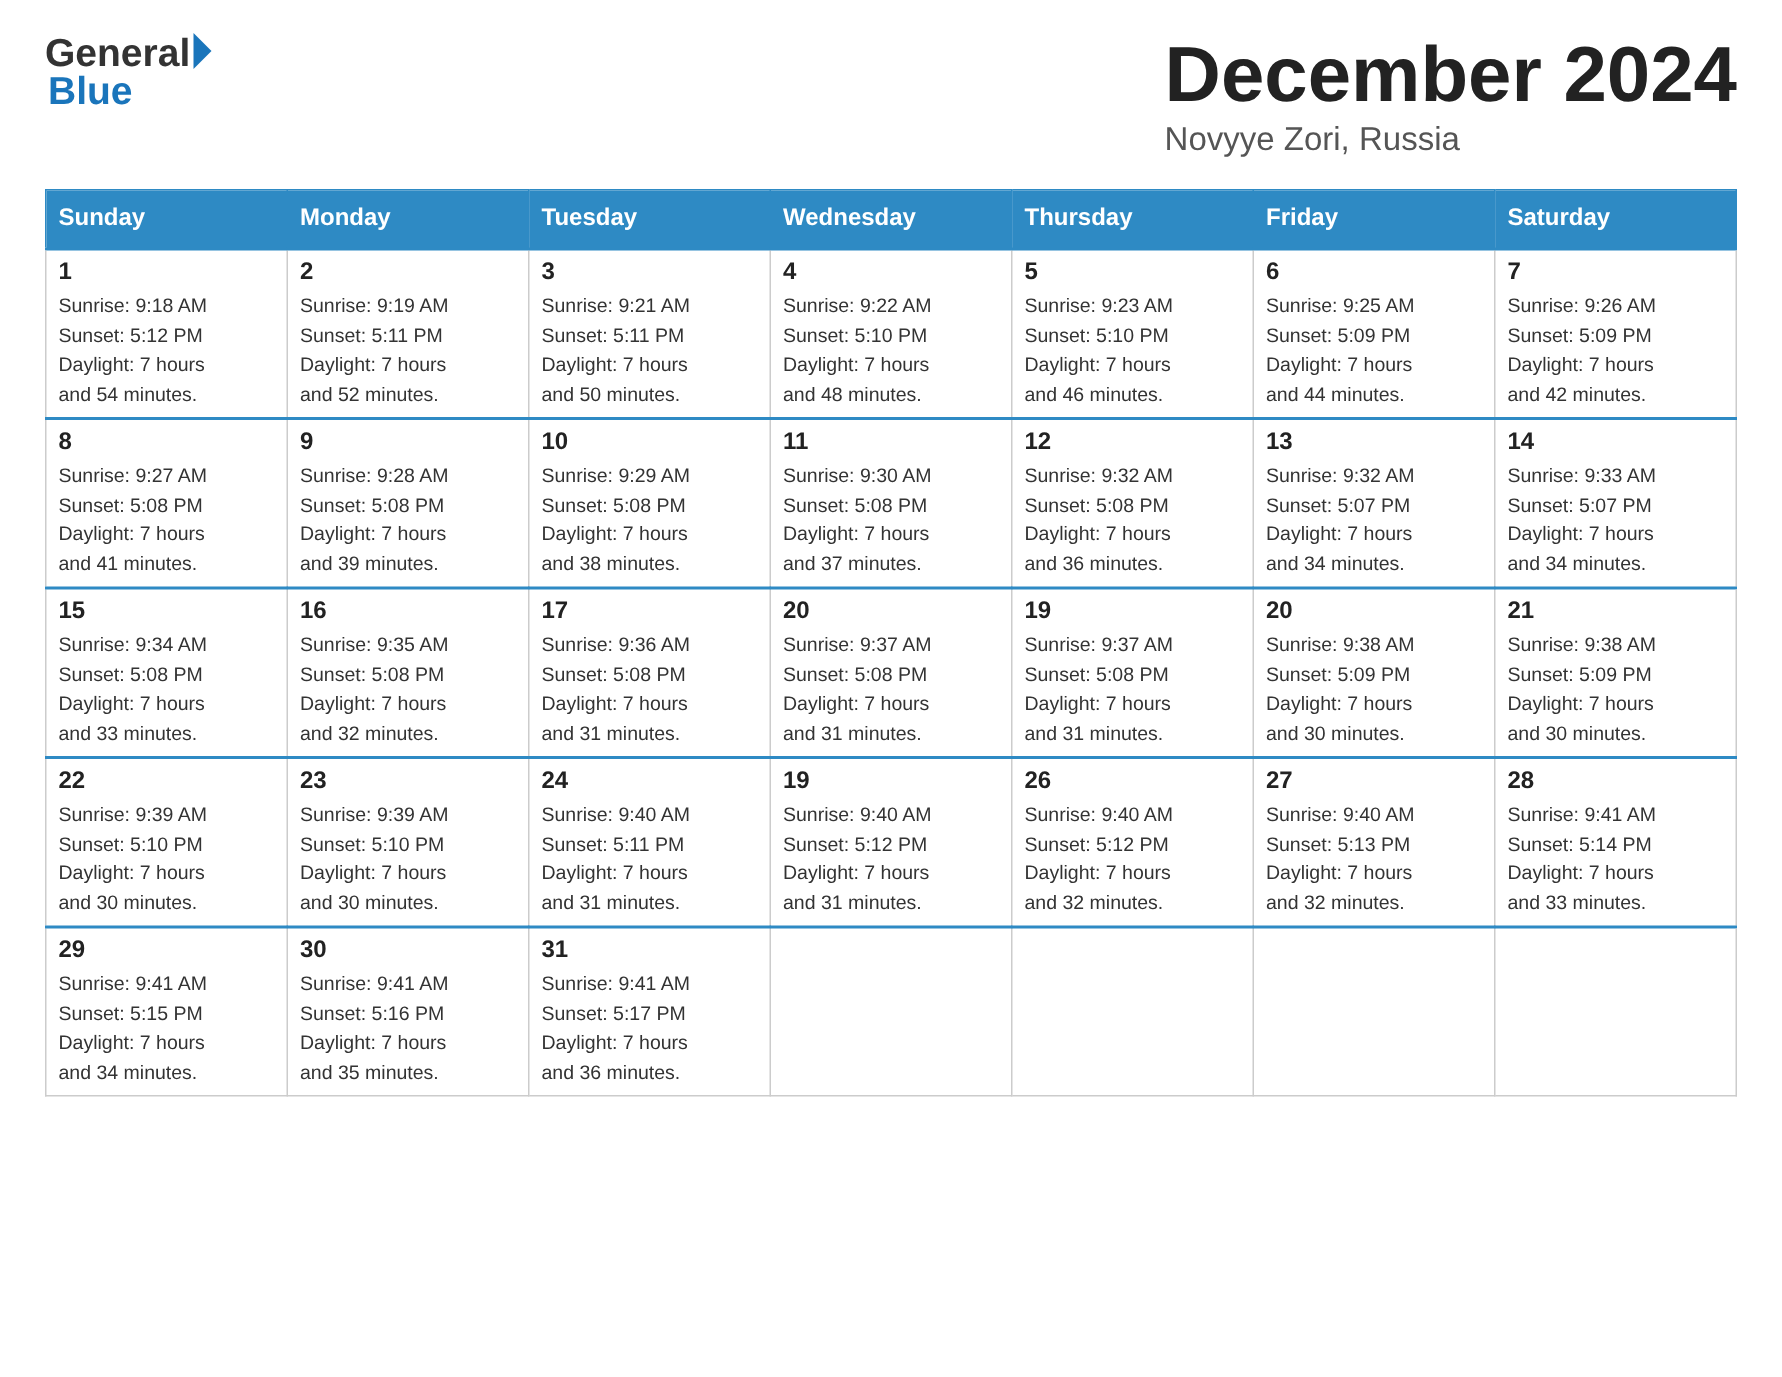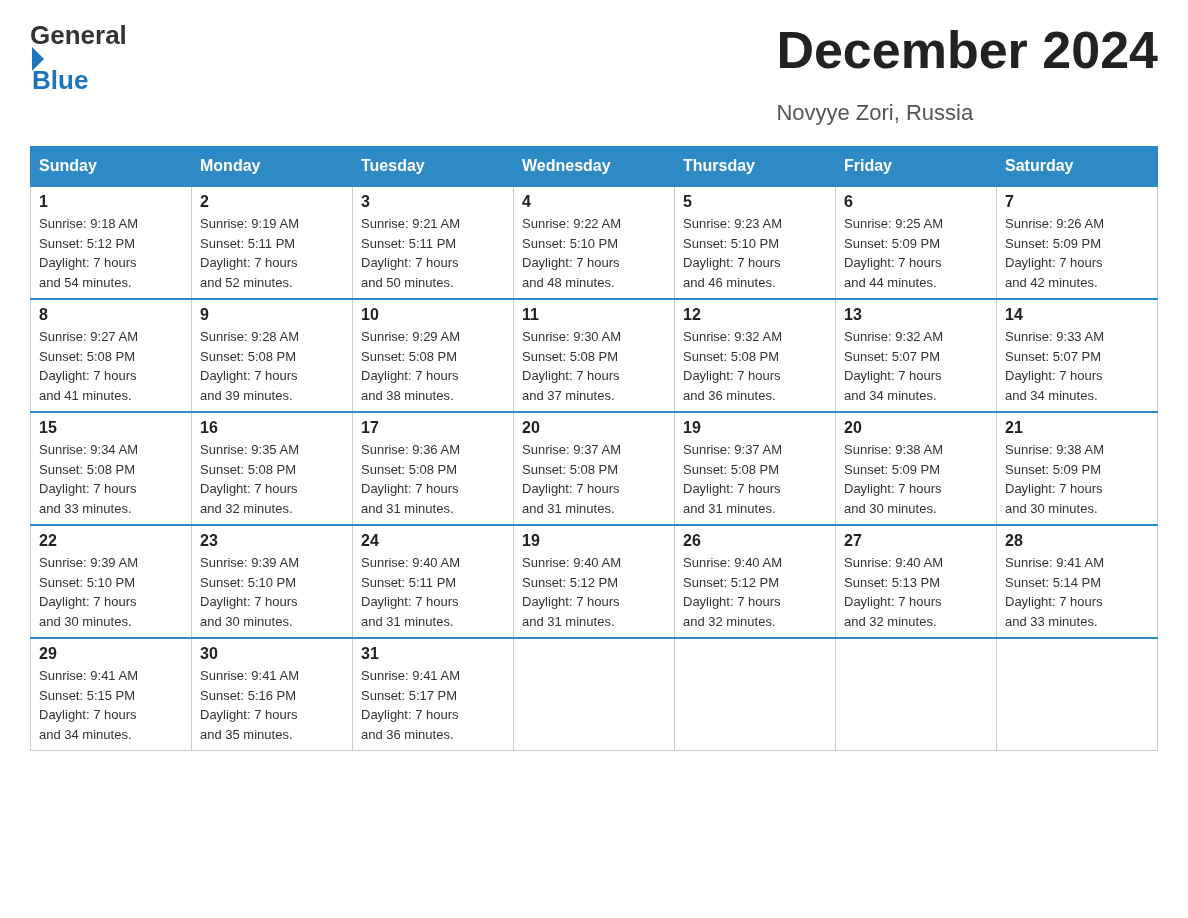--- a/index.html
+++ b/index.html
@@ -16,21 +16,21 @@
       align-items: flex-start;
       margin-bottom: 20px;
     }
     .logo {
       display: flex;
       flex-direction: column;
       align-items: flex-start;
     }
     .logo-top {
       display: flex;
-      flex-direction: column;
+      align-items: center;
     }
     .logo-general {
       font-size: 26px;
       font-weight: bold;
       color: #333;
       font-family: Arial, sans-serif;
     }
     .logo-triangle {
       width: 0;
       height: 0;
@@ -51,21 +51,21 @@
       text-align: left;
     }
     .month-title {
       font-size: 52px;
       font-weight: bold;
       color: #222;
     }
     .location {
       font-size: 22px;
       color: #555;
-      margin-top: 20px;
+      margin-top: 0;
     }
     table {
       width: 100%;
       border-collapse: collapse;
       table-layout: fixed;
       padding-left: 48px;
     }
     thead th {
       background-color: #2e8ac4;
       color: #fff;

